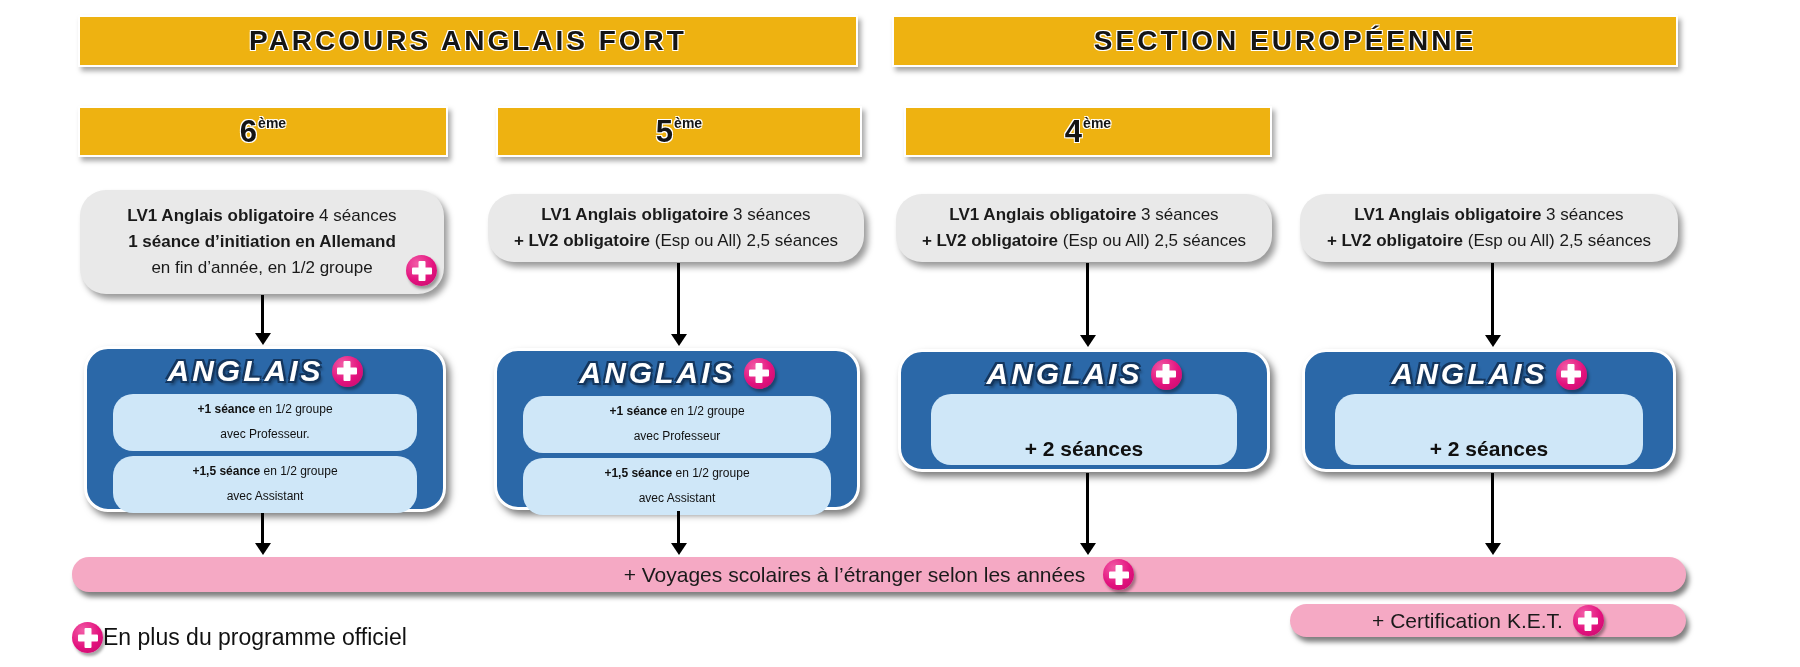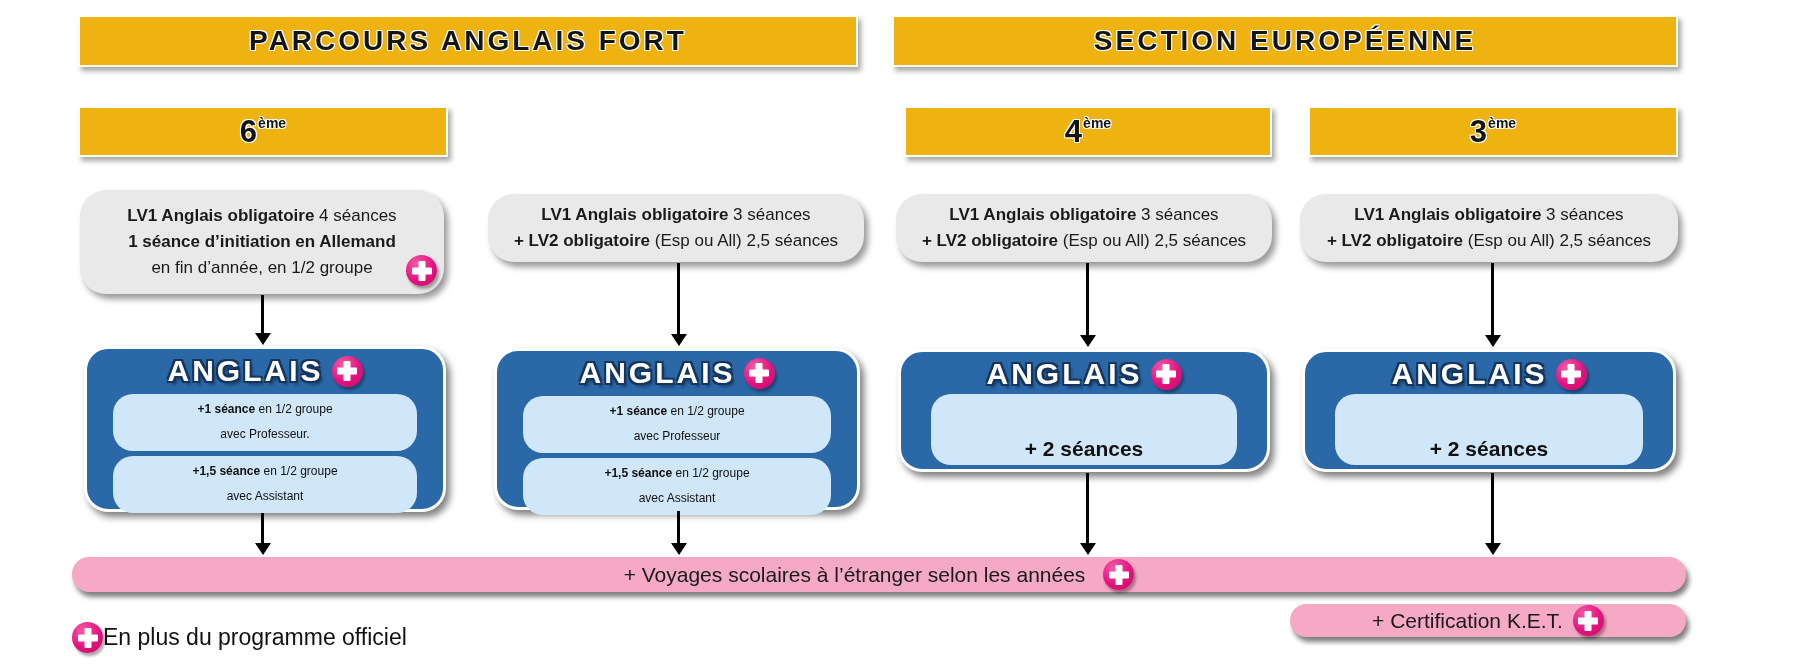--- a/index.html
+++ b/index.html
@@ -34,21 +34,21 @@
   .arrow::after{
     content:"";position:absolute;left:50%;bottom:-11px;transform:translateX(-50%);
     border-left:8px solid transparent;border-right:8px solid transparent;border-top:12px solid #000;
   }
   
   .blue-box{
     position:absolute;background:var(--blue,#2B68A8);border:3px solid #fff;border-radius:24px;
     box-shadow:4px 5px 7px rgba(0,0,0,.5);box-sizing:border-box;
   }
   .anglais-title{
-    display:flex;align-items:center;justify-content:center;gap:8px;margin-top:4px;height:36px;
+    display:flex;align-items:center;justify-content:center;gap:8px;margin-top:4px;height:36px;font-style:italic;
   }
   .anglais-title .t{
     font-weight:bold;font-size:30px;letter-spacing:3px;color:#fff;
     text-shadow:-2px -2px 0 #14365E,2px -2px 0 #14365E,-2px 2px 0 #14365E,2px 2px 0 #14365E,3px 4px 3px rgba(0,0,0,.35);
     white-space:nowrap;
   }
   .sub-item{
     background:var(--light_blue,#CFE7F8);border-radius:20px;margin:5px 26px 0 26px;
     padding:3px 0 4px 0;text-align:center;font-size:12px;line-height:25px;color:#111;white-space:nowrap;
   }
@@ -87,25 +87,25 @@
   <div class="band section-band" style="left:78px;top:15px;width:780px;height:52px;">
     <span class="band-label">PARCOURS ANGLAIS FORT</span>
   </div>
   <div class="band section-band" style="left:892px;top:15px;width:786px;height:52px;">
     <span class="band-label">SECTION EUROPÉENNE</span>
   </div>
 
   <div class="band grade-band" style="left:78px;top:106px;width:370px;height:51px;">
     <span class="band-label"><span>6</span><sup>ème</sup></span>
   </div>
+  <div class="band grade-band" style="left:496px;top:106px;width:366px;height:51px;">
+    <span class="band-label"><span>5</span><sup>ème</sup></span>
+  </div>
   <div class="band grade-band" style="left:904px;top:106px;width:368px;height:51px;">
     <span class="band-label"><span>4</span><sup>ème</sup></span>
-  </div>
-  <div class="band grade-band" style="left:1308px;top:106px;width:370px;height:51px;">
-    <span class="band-label"><span>3</span><sup>ème</sup></span>
   </div>
 
   <div class="info-box" style="left:80px;top:190px;width:364px;height:104px;">
     <div><b>LV1 Anglais obligatoire</b><span> 4 séances</span></div>
     <div><b>1 séance d’initiation en Allemand</b></div>
     <div><span>en fin d’année, en 1/2 groupe</span></div>
     <span class="plus-icon info-plus"></span>
   </div>
   <div class="info-box" style="left:488px;top:194px;width:376px;height:68px;">
     <div><b>LV1 Anglais obligatoire</b><span> 3 séances</span></div>

